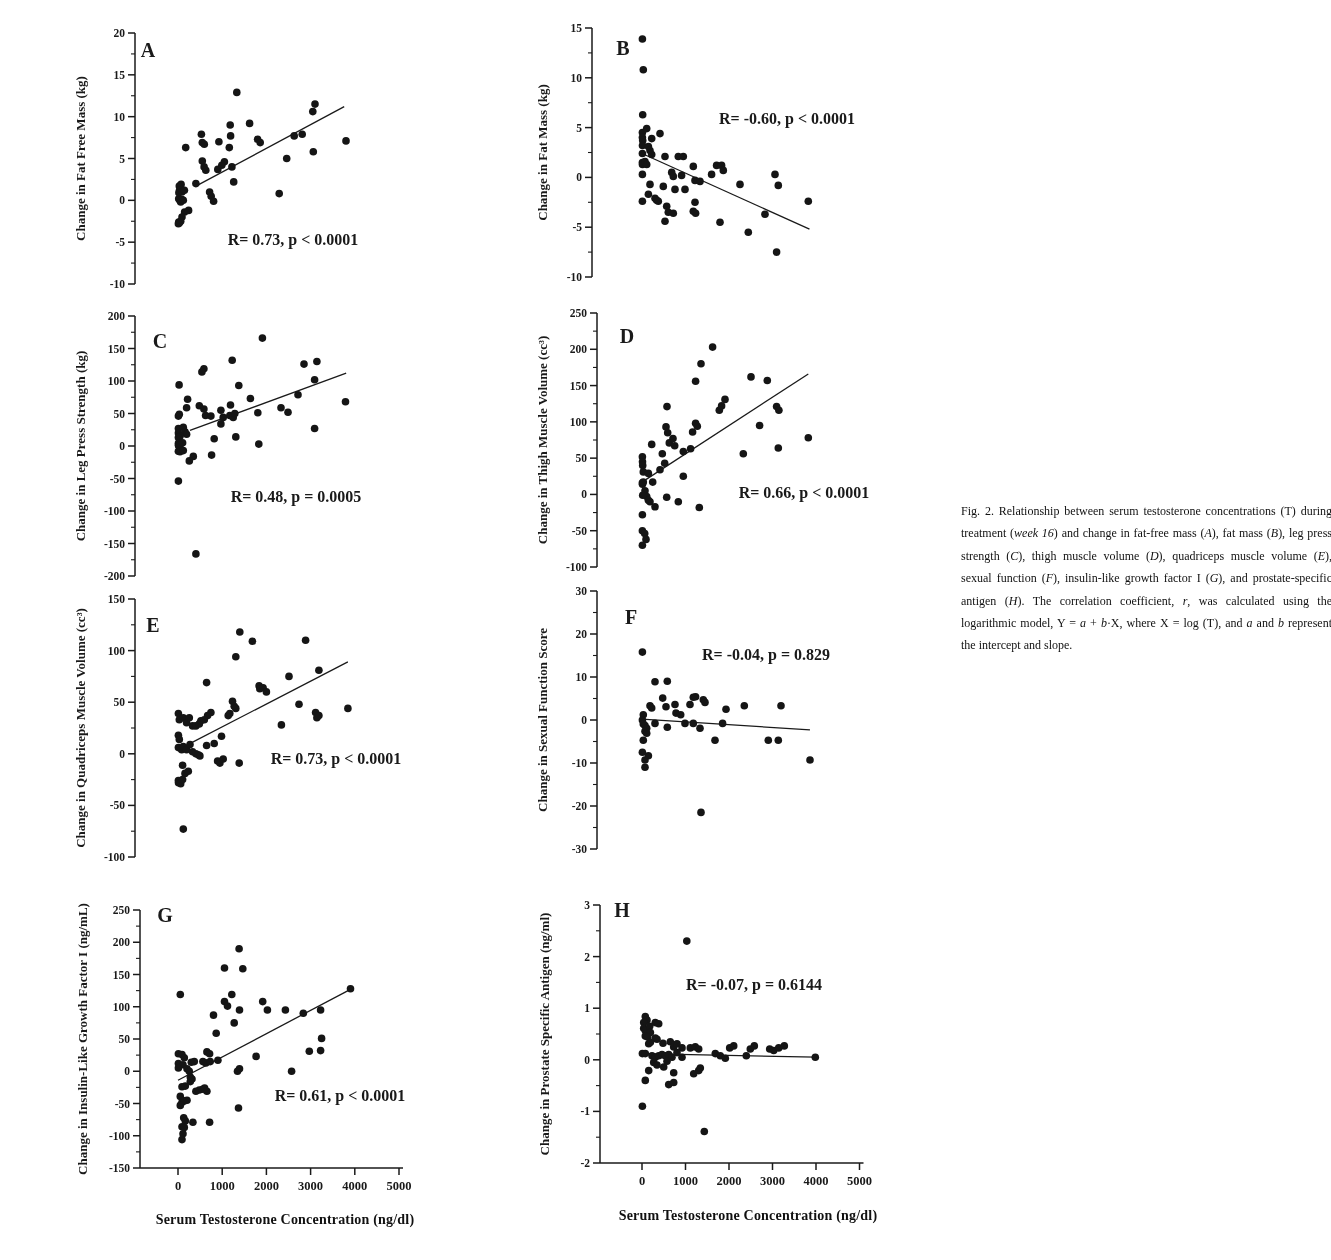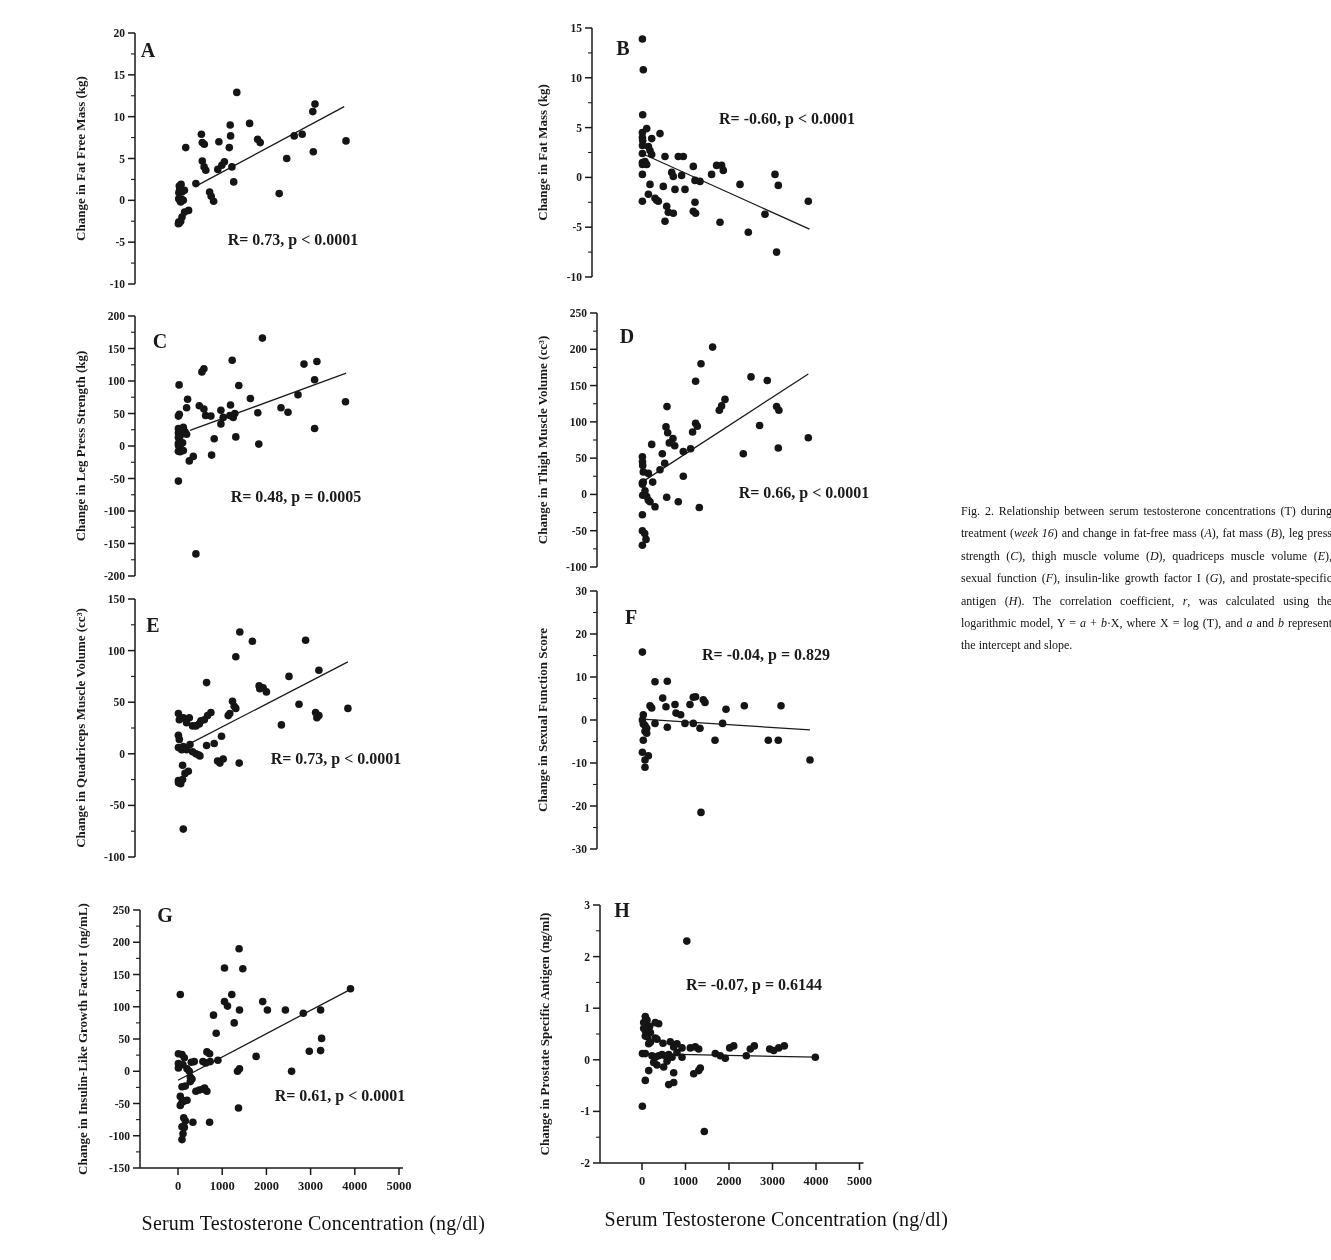--- a/index.html
+++ b/index.html
@@ -1,21 +1,21 @@
 <!DOCTYPE html>
 <html><head>
 <meta charset="utf-8">
 <style>
   html,body{margin:0;padding:0;background:#ffffff;}
   body{width:1331px;height:1260px;position:relative;overflow:hidden;
        font-family:"Liberation Serif",serif;color:#111;}
   .panel{position:absolute;}
   .panel svg{display:block;}
-  .xlabel{position:absolute;width:400px;text-align:right;
-          font-weight:normal;font-size:20px;letter-spacing:.2px;}
+  .xlabel{position:absolute;width:400px;text-align:center;
+          font-weight:bold;font-size:14px;letter-spacing:.2px;}
   .caption{position:absolute;left:961px;top:488px;width:371px;
            font-size:12px;line-height:22.4px;text-align:justify;margin-top:12px;}
   .caption .it{font-style:italic;}
 </style>
 </head>
 <body>
 
 <div class="panel" id="panel-A" style="left: 55px; top: 15px;">
     <svg width="455" height="280" viewBox="0 0 455 280">
       <g stroke="#1a1a1a" stroke-width="1.5">

